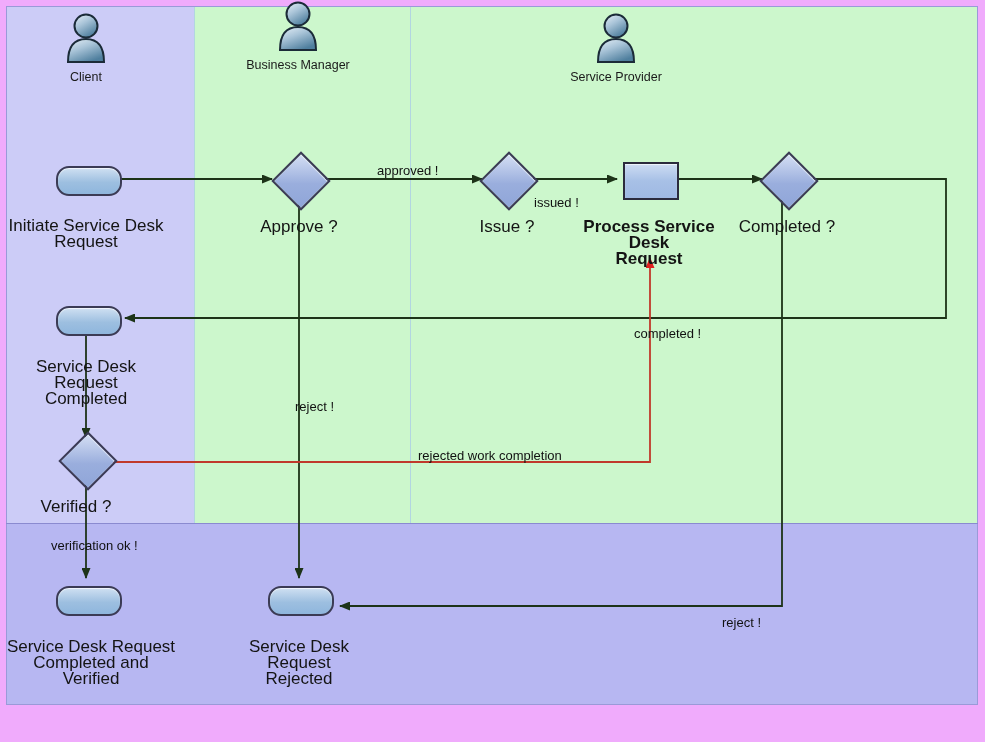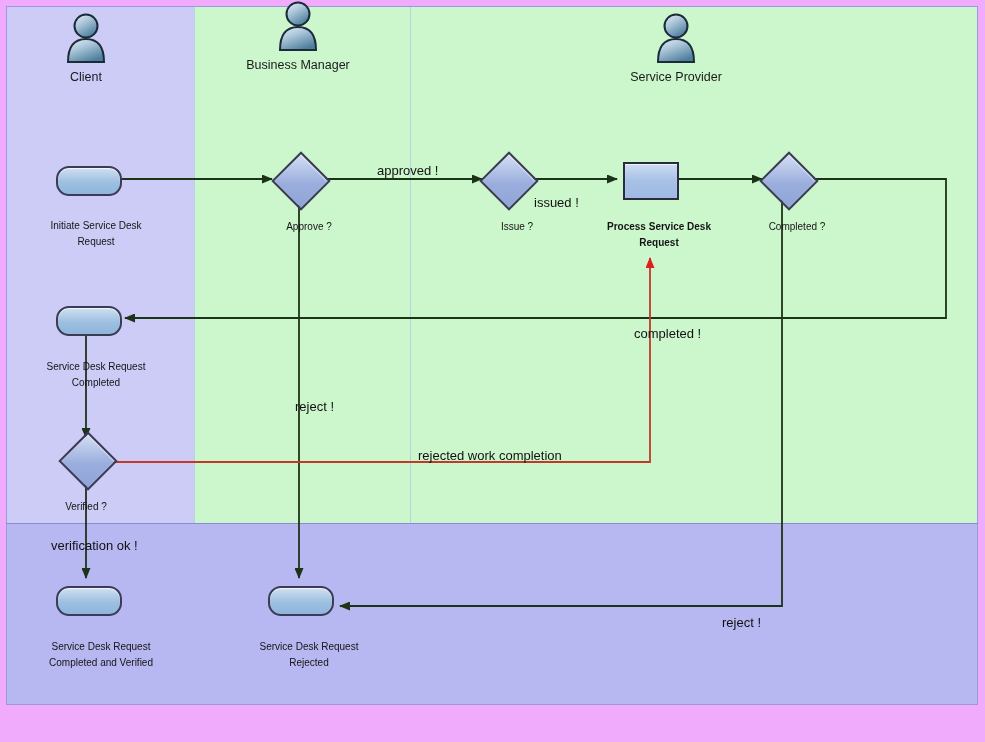--- a/index.html
+++ b/index.html
@@ -36,22 +36,22 @@
     border:2px solid #3b3b55;
     background:linear-gradient(135deg,#d5dff4 0%,#9aaedd 55%,#8fa5d8 100%);
     transform:rotate(45deg);
     box-shadow:inset 0 1px 1px rgba(255,255,255,.6);}
 
   .action{position:absolute;width:52px;height:34px;
     border:2px solid #2b2b3d;
     background:linear-gradient(180deg,#cddcf3 0%,#a7c0e6 50%,#9fb9e3 100%);
     box-shadow:inset 0 1px 1px rgba(255,255,255,.7);}
 
-  .caption{position:absolute;text-align:center;font-size:10px;color:#141414;
-    line-height:16px;white-space:pre-line;padding-left:10px;}
+  .caption{position:absolute;text-align:center;font-size:17px;color:#141414;
+    line-height:16px;white-space:pre-line;}
 
   .edgelabel{position:absolute;font-size:13px;color:#111;white-space:nowrap;}
 </style>
 </head>
 <body>
 
 <div id="canvas">
 
   <div class="lane" id="lane-client"></div>
   <div class="lane" id="lane-bm"></div>
@@ -118,21 +118,21 @@
   <div class="actor" style="left:238px;top:0;">
     <span class="glyph">
       <svg viewBox="0 0 46 52" width="46" height="52">
         <circle cx="23" cy="14" r="11.5" fill="url(#pg)" stroke="#1b2b38" stroke-width="2"></circle>
         <path d="M5,50 C5,33 12,27 23,27 C34,27 41,33 41,50 Z" fill="url(#pg)" stroke="#1b2b38" stroke-width="2"></path>
       </svg>
     </span>
     <span class="nm">Business Manager</span>
   </div>
 
-  <div class="actor" style="left:616px;top:12px;">
+  <div class="actor" style="left:556px;top:12px;">
     <span class="glyph">
       <svg viewBox="0 0 46 52" width="46" height="52">
         <circle cx="23" cy="14" r="11.5" fill="url(#pg)" stroke="#1b2b38" stroke-width="2"></circle>
         <path d="M5,50 C5,33 12,27 23,27 C34,27 41,33 41,50 Z" fill="url(#pg)" stroke="#1b2b38" stroke-width="2"></path>
       </svg>
     </span>
     <span class="nm">Service Provider</span>
   </div>
 
   <div class="startend" style="left:56px;top:166px;"></div>

